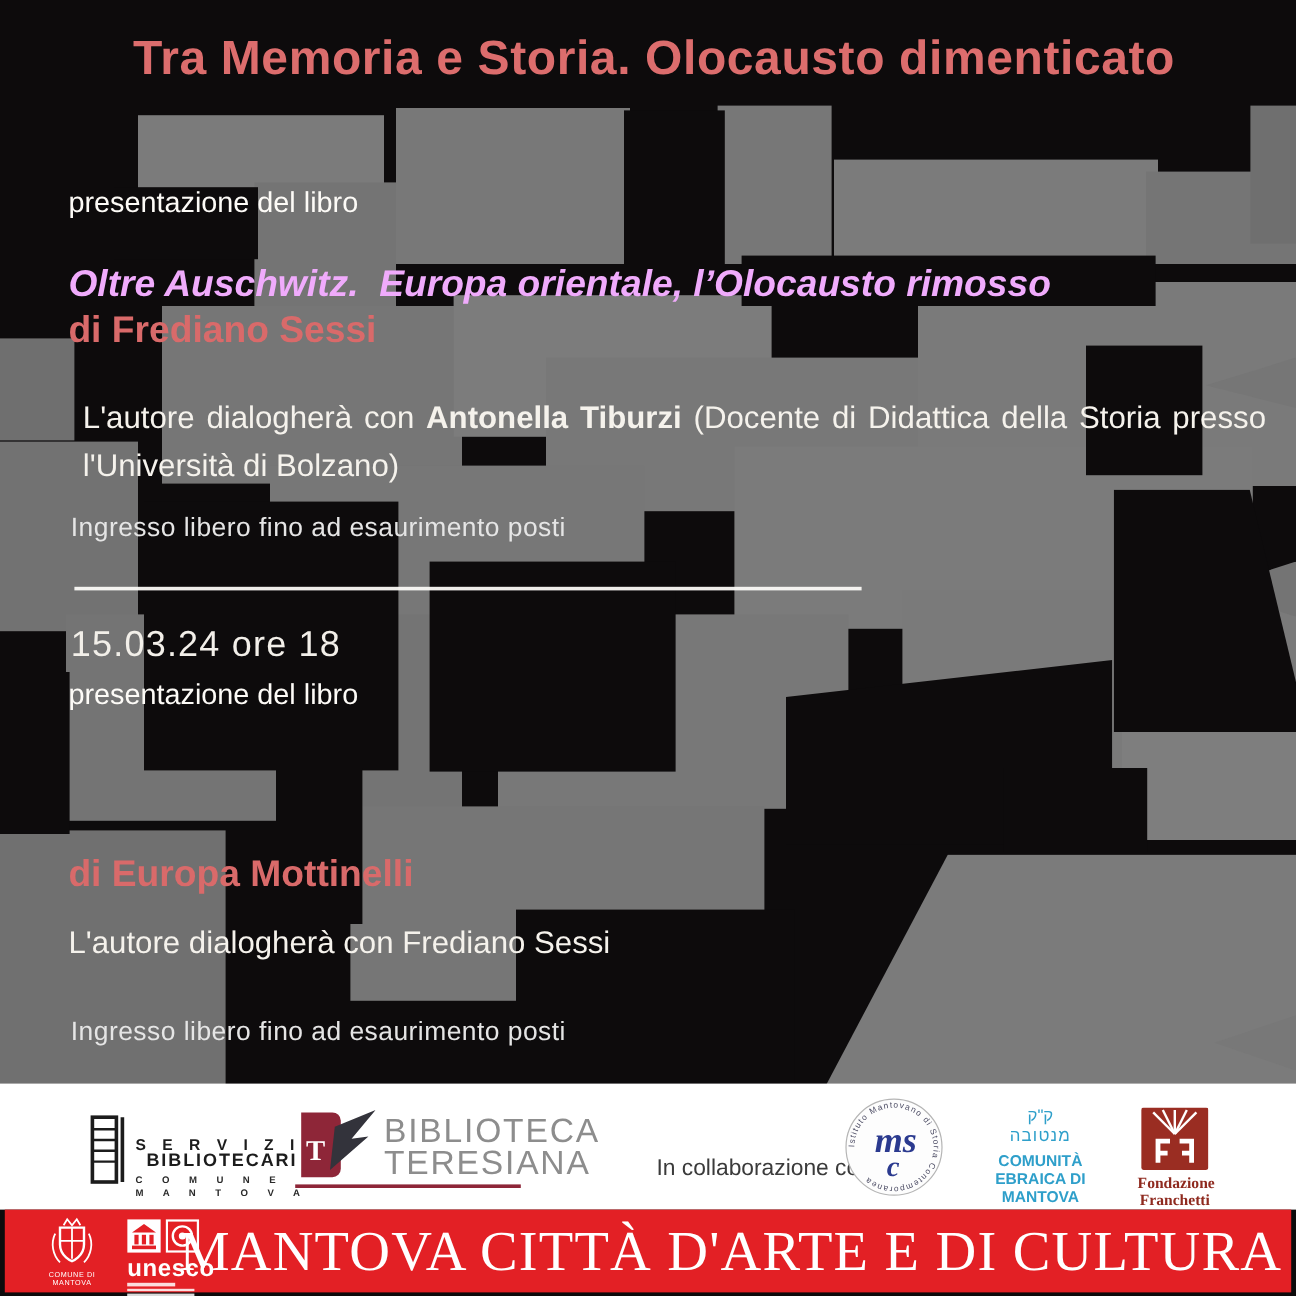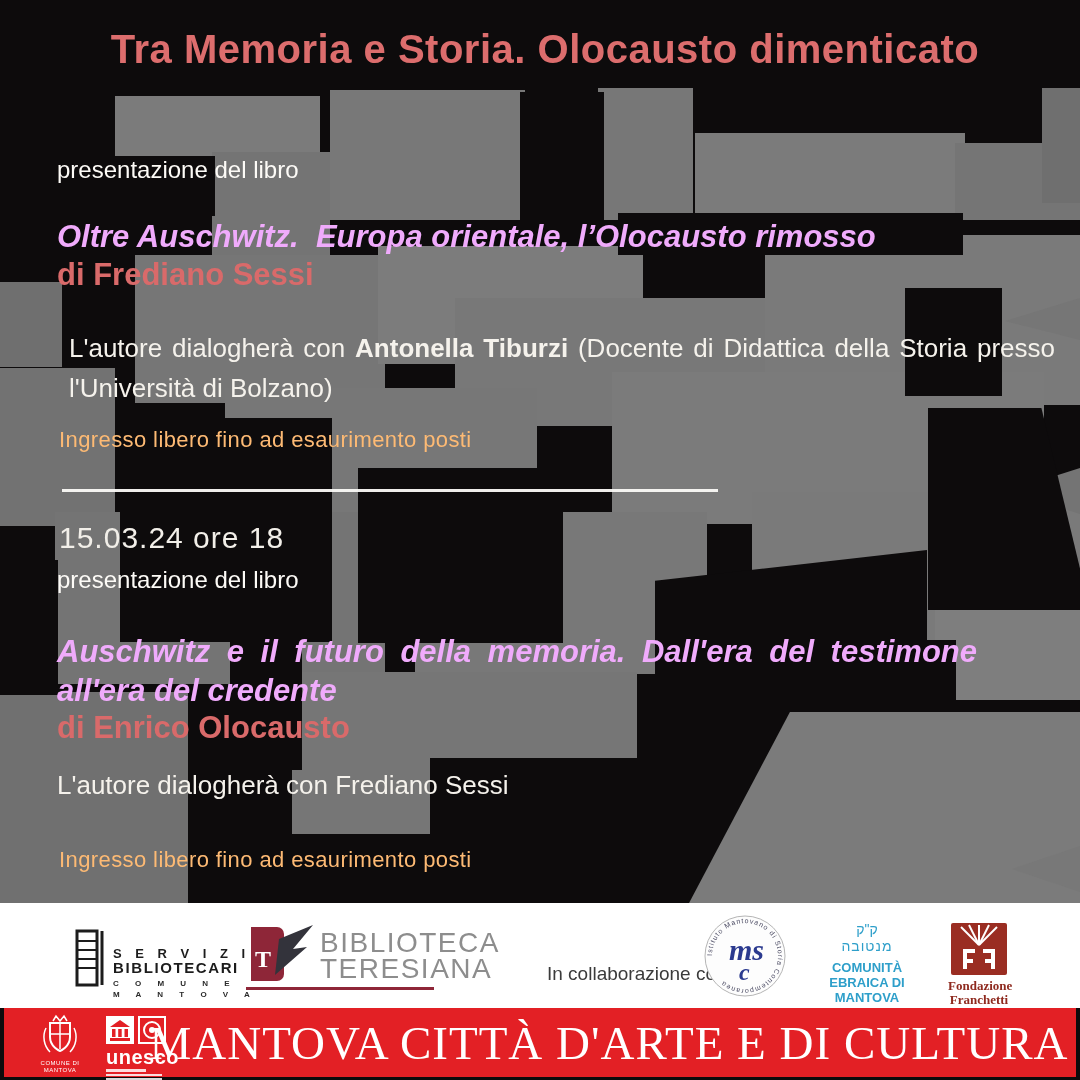--- a/index.html
+++ b/index.html
@@ -10,27 +10,27 @@
   .blk{position:absolute;}
   
   .main-title{left:0;top:27px;width:100%;text-align:center;font-size:40px;font-weight:700;
               letter-spacing:.5px;color:#dc6d6d;}
   .date{font-size:30px;font-weight:400;letter-spacing:1px;color:#f2efe9;}
   .kicker{font-size:24px;font-weight:500;color:#fdfbf7;}
   .book{font-size:31px;font-weight:700;font-style:italic;color:#f0abfc;line-height:39px;}
   .author{font-size:31px;font-weight:700;color:#d96a6a;}
   .dialog{font-size:26px;color:#f5f2ec;line-height:40px;text-align:justify;margin:0;}
   .dialog b{font-weight:700;}
-  .admission{font-size:22px;font-weight:300;letter-spacing:.4px;color:#fdba74;}
+  .admission{font-size:22px;font-weight:300;letter-spacing:.4px;color:#e5e5e5;}
   .divider{left:62px;top:489px;width:656px;height:3px;background:#fbfaf7;opacity:.95;}
   
   .footer{left:0;top:903px;width:1080px;height:105px;background:#ffffff;}
   .serv-text{font-weight:700;color:#1c1c1c;line-height:14px;margin-top:16px;}
   .serv-l1{font-size:13px;letter-spacing:5px;}
-  .serv-l2{font-size:15px;letter-spacing:1.6px;}
+  .serv-l2{font-size:15px;letter-spacing:1.6px;text-align:center;}
   .serv-sm{font-size:8px;letter-spacing:7px;font-weight:600;color:#2a2a2a;line-height:11px;}
   .teres-name{font-size:28px;letter-spacing:1.5px;color:#8d8d8d;line-height:26px;font-weight:400;}
   .teres-line{height:3px;background:#8e2638;}
   .collab{font-size:19px;color:#3b3b3b;}
   .ebraica{width:110px;text-align:center;color:#2e9fca;}
   .ebr-h1{font-size:14px;line-height:16px;}
   .ebr-h2{font-size:14px;line-height:19px;letter-spacing:1px;}
   .ebr-t{font-size:13px;font-weight:700;line-height:15px;margin-top:4px;}
   .franch-text{font-family:"Liberation Serif",serif;font-size:13px;font-weight:700;
                color:#8f2a1f;line-height:14px;text-align:center;}
@@ -94,22 +94,21 @@
   <div class="abs kicker" style="left:57px;top:156px;">presentazione del libro</div>
   <div class="abs book pre" style="left:57px;top:217px;width:965px;">Oltre Auschwitz.  Europa orientale, l’Olocausto rimosso</div>
   <div class="abs author" style="left:57px;top:257px;">di Frediano Sessi</div>
   <p class="abs dialog" style="left:57px;top:328px;width:986px;margin-left:12px;"><span>L'autore dialogherà con </span><b>Antonella Tiburzi</b><span> (Docente di Didattica della Storia presso l'Università di Bolzano)</span></p>
   <div class="abs admission" style="left:59px;top:427px;">Ingresso libero fino ad esaurimento posti</div>
 
   <div class="abs divider"></div>
 
   <div class="abs date" style="left:59px;top:521px;">15.03.24 ore 18</div>
   <div class="abs kicker" style="left:57px;top:566px;">presentazione del libro</div>
-  <div class="abs book" style="left:57px;top:632px;width:920px;text-align:justify;">Auschwitz e il futuro della memoria. Dall'era del testimone all'era del credente</div>
-  <div class="abs author" style="left:57px;top:710px;">di Enrico Olocausto</div>
+  <div class="abs author" style="left:57px;top:710px;">di Europa Mottinelli</div>
   <div class="abs dialog" style="left:57px;top:765px;">L'autore dialogherà con Frediano Sessi</div>
   <div class="abs admission" style="left:59px;top:847px;">Ingresso libero fino ad esaurimento posti</div>
 
   <div class="abs footer">
 
     <div class="abs" style="left:75px;top:26px;">
       <svg width="30" height="58" viewBox="0 0 30 58">
         <rect x="2" y="2" width="20" height="54" fill="none" stroke="#1c1c1c" stroke-width="3"></rect>
         <line x1="2" y1="12" x2="22" y2="12" stroke="#1c1c1c" stroke-width="2"></line>
         <line x1="2" y1="21" x2="22" y2="21" stroke="#1c1c1c" stroke-width="2"></line>

